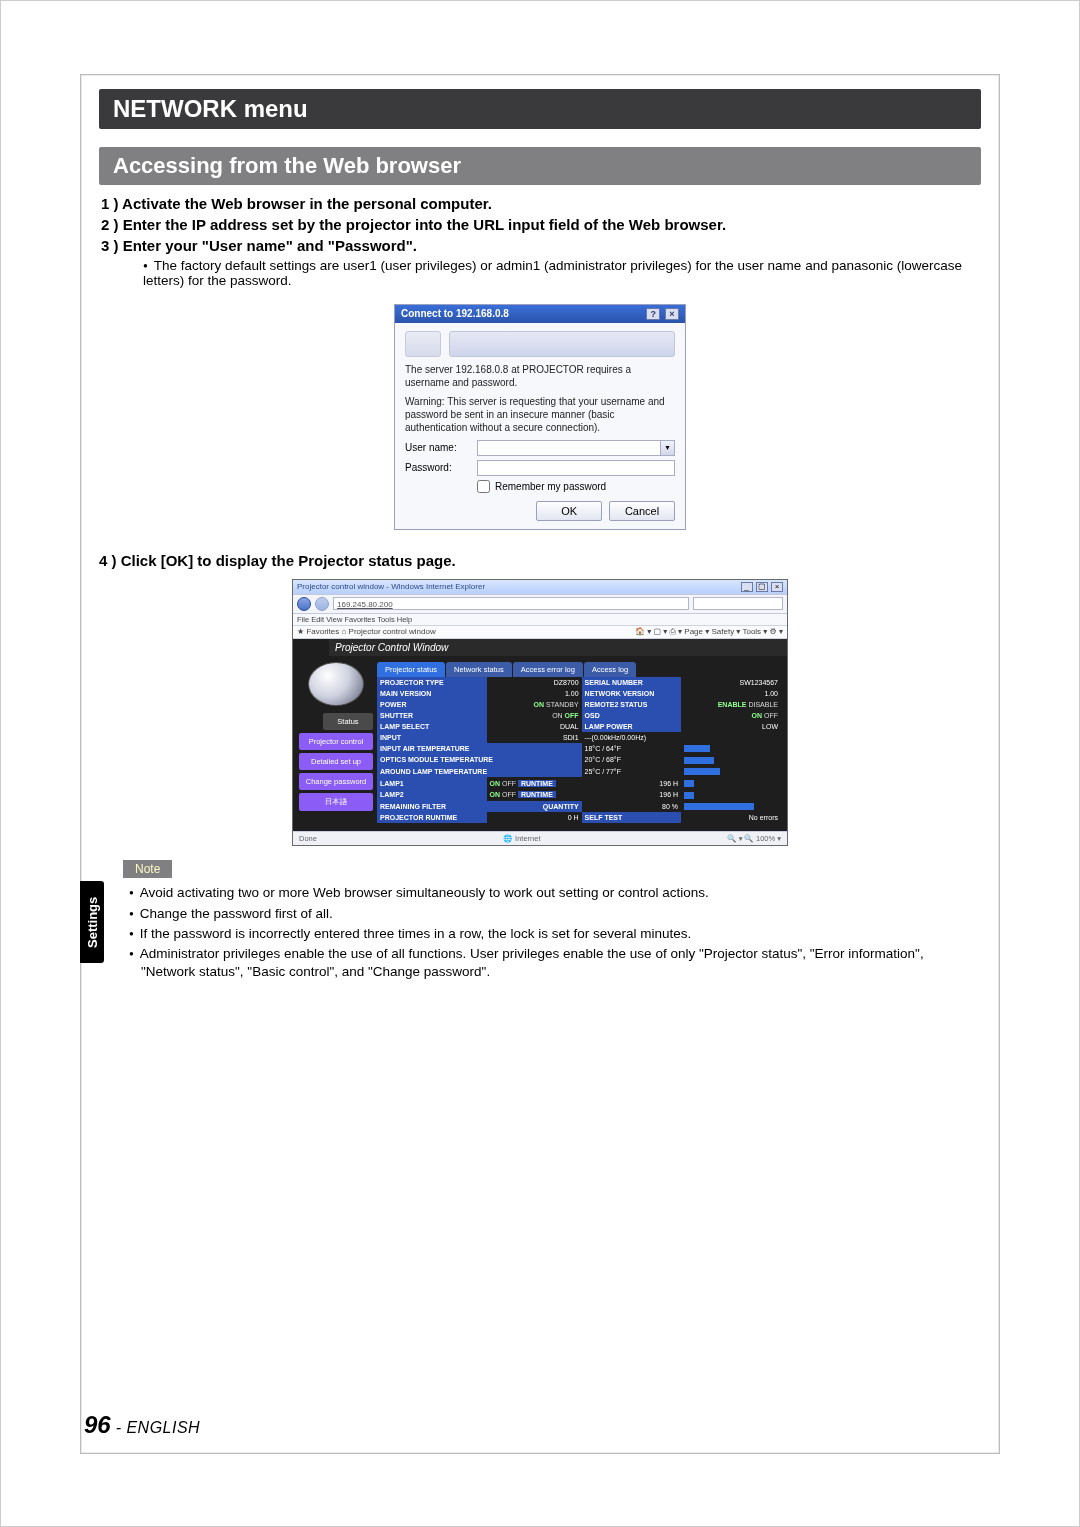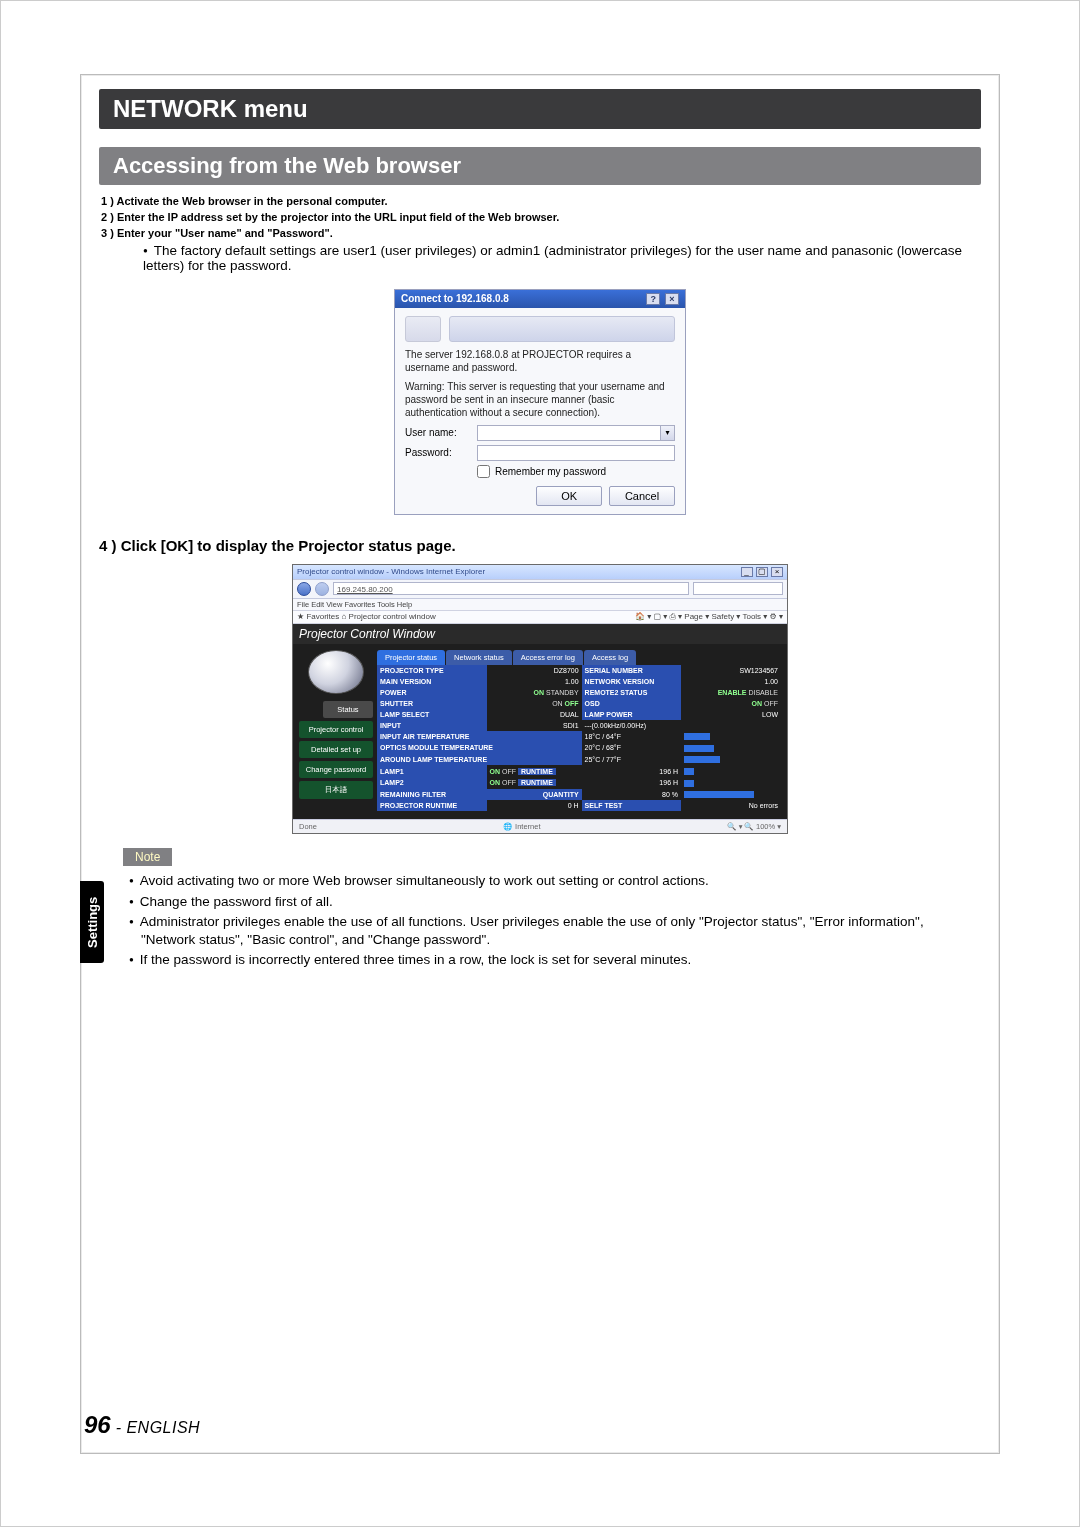--- a/index.html
+++ b/index.html
@@ -22,21 +22,21 @@
     border-radius: 2px;
   }
   .section-bar {
     background: #808083; color: #fff;
     margin-top: 18px;
     padding: 6px 14px;
     font-size: 22px; font-weight: bold;
     border-radius: 2px;
   }
   .steps { margin-top: 10px; padding: 0 2px; }
-  .step { font-size: 11px; font-weight: bold; margin-top: 4px; }
+  .step { font-size: 15px; font-weight: bold; margin-top: 4px; }
   .step-sub { padding-left: 42px; font-size: 13.5px; font-weight: normal; margin-top: 4px; }
   .bullet::before { content: "\25CF"; font-size: 8px; position: relative; top: -2px; margin-right: 6px; }
 
   .dialog {
     width: 292px; margin: 16px auto 0 auto;
     border: 1px solid #9aa0be;
     background: linear-gradient(#f5f6fa, #eaecf3);
     font-size: 10px;
   }
   .dlg-title {
@@ -79,27 +79,27 @@
   .br-title .t { color:#304a8a; }
   .br-title .wb span { display:inline-block; width:12px; height:10px; margin-left:1px; background:#d9def0; border:1px solid #6a7aa8; text-align:center; line-height:8px; font-size:8px; }
   .br-bar { display:flex; align-items:center; gap:4px; padding:2px 4px; border-top:1px solid #c4c9de; border-bottom:1px solid #c4c9de; background:#f3f5fb; }
   .navbtn { width:14px; height:14px; border-radius:7px; background:linear-gradient(#8aa7e6,#4a72c8); border:1px solid #2a4a9a; }
   .addr { flex:1; height:13px; border:1px solid #b0b5cc; background:#fff; padding:0 3px; line-height:13px; color:#555;text-decoration:underline; }
   .srch { width:90px; height:13px; border:1px solid #b0b5cc; background:#fff; }
   .br-menu { padding:1px 4px; color:#444; font-size:7.5px; background:#f7f8fc; border-bottom:1px solid #d0d3e2; }
   .fav { padding:1px 4px; color:#444; background:#fafbfe; border-bottom:1px solid #d0d3e2; display:flex; justify-content:space-between; }
 
   .pcw { background:#1e1e1e; color:#fff; padding:0 0 8px 0; }
-  .pcw-h { background:#2a2a2a; padding:3px 6px; font-style:italic; font-size:12px; }
+  .pcw-h { background:#2a2a2a; padding:3px 6px; font-style:italic; font-size:10px;margin-left:36px; }
   .pcw-body { display:flex; padding:6px 6px 0 6px; gap:4px; }
   .side { width:74px; display:flex; flex-direction:column; gap:3px; }
   .orb { width:56px; height:44px; margin:0 auto 4px auto; border-radius:50%; background:radial-gradient(circle at 35% 30%, #fff, #d0d3e0 45%, #7c8096 85%); border:1px solid #555; }
   .side a { display:block; text-align:center; font-size:7.5px; padding:4px 2px; border-radius:2px; text-decoration:none; }
   .side .sel { background:#4a4a4a; color:#fff;margin-left:24px; }
-  .side .btn { background:#14532d; color:#fff; }
+  .side .btn { background:#8b5cf6; color:#fff; }
   .main { flex:1; }
   .tabs { display:flex; }
   .tabs span { background:#2f6fe0; color:#fff; font-size:7.5px; padding:3px 8px; margin-right:1px; border-top-left-radius:3px; border-top-right-radius:3px; }
   .tabs span.off { background:#3c5ca8; }
   table.grid { width:100%; border-collapse:collapse; font-size:7px; }
   table.grid td { border:0; padding:2px 3px; color:#fff; }
   .hdr { background:#2a4fb0; font-weight:bold; }
   .on { color:#8fff8f; font-weight:bold; }
   .off2 { color:#ddd; }
   .bar { height:7px; background:#2f6fe0; display:inline-block; vertical-align:middle; }
@@ -306,22 +306,22 @@
         <span>🔍 ▾   🔍 100%  ▾</span>
       </div>
     </div>
 
     <div class="note-area">
       <div class="note-label">Note</div>
     </div>
     <ul class="note-list">
       <li>Avoid activating two or more Web browser simultaneously to work out setting or control actions.</li>
       <li>Change the password first of all.</li>
+      <li>If the password is incorrectly entered three times in a row, the lock is set for several minutes.</li>
       <li>Administrator privileges enable the use of all functions. User privileges enable the use of only "Projector status", "Error information", "Network status", "Basic control", and "Change password".</li>
-      <li>If the password is incorrectly entered three times in a row, the lock is set for several minutes.</li>
     </ul>
 
     <div class="sidetab">Settings</div>
 
     <div class="footer">
       <span class="pg">96</span><span class="lang"> - </span><span class="lang">ENGLISH</span>
     </div>
 
   </div>
 </div>

